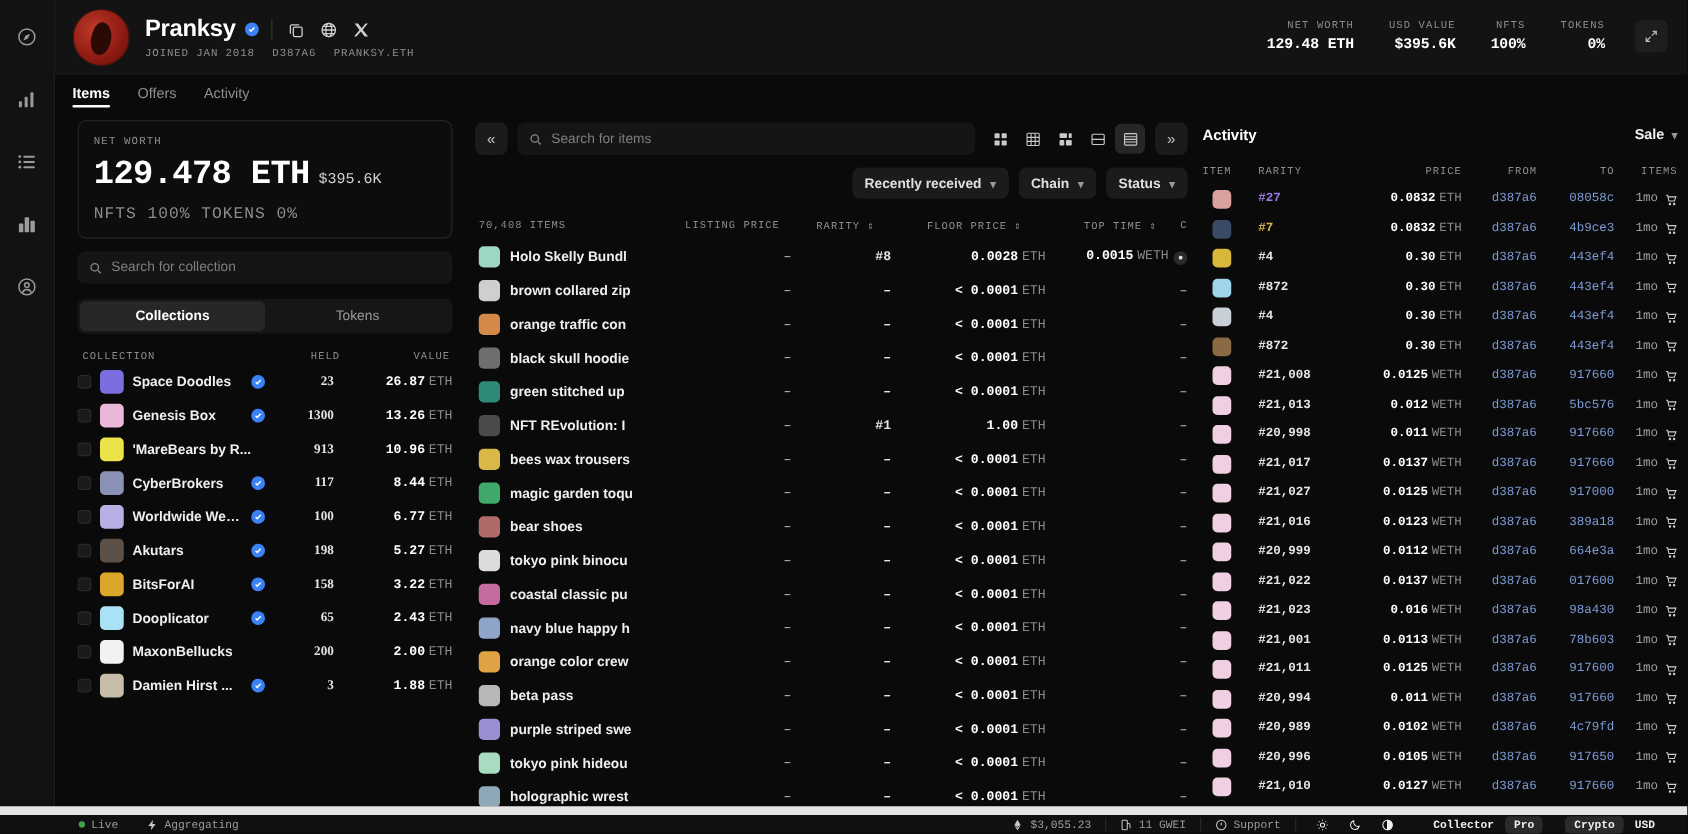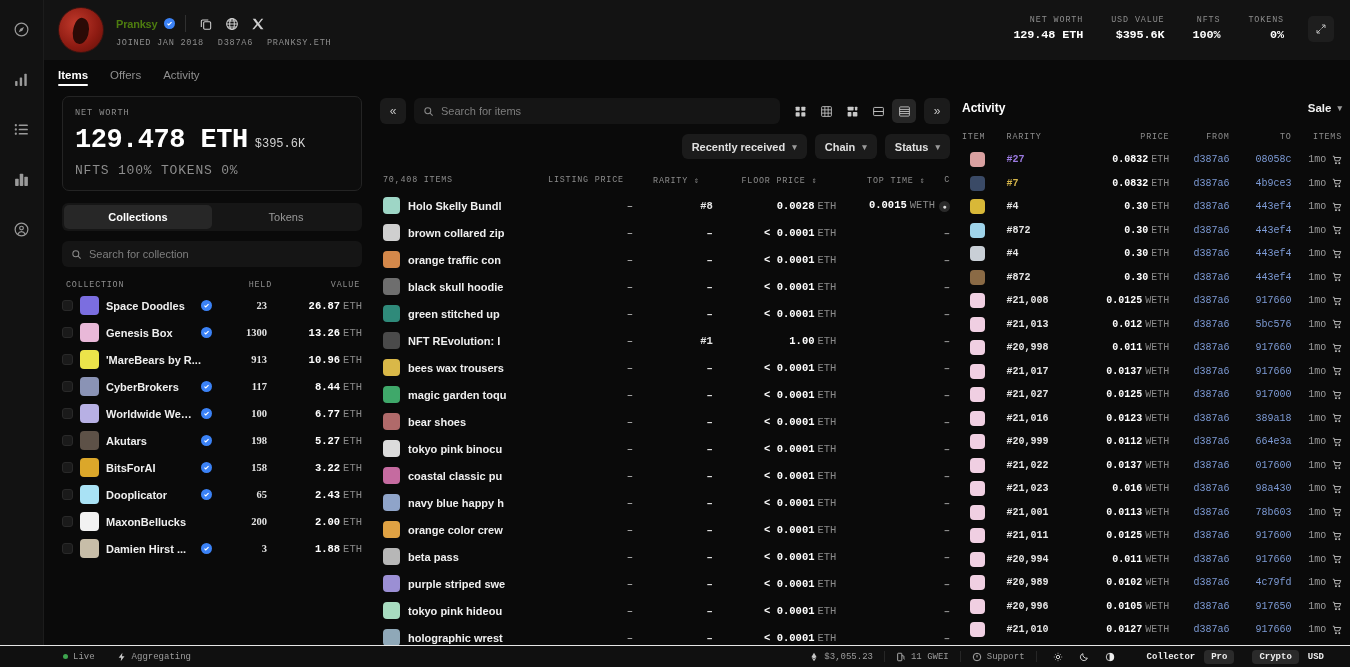--- a/index.html
+++ b/index.html
@@ -39,21 +39,21 @@
     width: 46px; height: 46px; border-radius: 50%;
     background: radial-gradient(circle at 38% 36%, #c0392b 0%, #8e1b12 58%, #5d0f08 100%);
     border: 1px solid #3a1410; flex: 0 0 46px; position: relative; overflow: hidden;
   }
   #avatar::after {
     content: ""; position: absolute; left: 14px; top: 10px; width: 16px; height: 26px;
     background: #2b0a06; border-radius: 40% 60% 45% 55%; transform: rotate(16deg);
   }
   #id-block { margin-left: 12px; }
   .name-row { display: flex; align-items: center; gap: 7px; height: 22px; }
-  #display-name { font-size: 11px; font-weight: 700; letter-spacing: -.2px; color: #4d7c0f; }
+  #display-name { font-size: 19px; font-weight: 700; letter-spacing: -.2px; color: #ffffff; }
   .verified {
     width: 11px; height: 11px; border-radius: 50%; background: #3b82f6;
     display: inline-flex; align-items: center; justify-content: center; flex: 0 0 11px;
   }
   .verified svg { width: 7px; height: 7px; }
   .vsep { width: 1px; height: 17px; background: #303030; margin: 0 3px; }
   .hicon { color: #cfcfcf; display: flex; align-items: center; justify-content: center; width: 19px; height: 19px; }
   .hicon svg { width: 14px; height: 14px; }
   .meta-row { display: flex; gap: 14px; margin-top: 3px; }
   .meta-row span { font-size: 8.6px; letter-spacing: .7px; color: #8d8d8d; font-family: "Liberation Mono", monospace; }
@@ -182,21 +182,21 @@
   .aprice { width: 96px; text-align: right; font-size: 10px; font-family: "Liberation Mono", monospace; font-weight: 700; color: #fff; }
   .aprice .u { color: #8a8a8a; font-weight: 400; margin-left: 3px; }
   .afrom { width: 62px; text-align: right; font-size: 10px; font-family: "Liberation Mono", monospace; color: #7d9bd6; }
   .ato { width: 64px; text-align: right; font-size: 10px; font-family: "Liberation Mono", monospace; color: #7d9bd6; }
   .atime { width: 36px; text-align: right; font-size: 10px; font-family: "Liberation Mono", monospace; color: #9c9c9c; }
   .acart { width: 16px; display: flex; justify-content: flex-end; color: #cfcfcf; padding-left: 4px; }
   .acart svg { width: 10px; height: 10px; }
 
   
   #footer {
-    height: 22px; flex: 0 0 22px; background: #101010; border-top: 1px solid #e5e5e5;
+    height: 22px; flex: 0 0 22px; background: #101010; border-top: 7px solid #e5e5e5;
     display: flex; align-items: center; padding: 0 10px 0 52px; gap: 0; font-size: 9px;
     font-family: "Liberation Mono", monospace; color: #9c9c9c; position: absolute; bottom: 0; left: 0; right: 0;
   }
   .f-item { display: flex; align-items: center; gap: 5px; padding: 0 11px; }
   .f-dot { width: 5px; height: 5px; border-radius: 50%; background: #3ea44f; }
   .f-sep { width: 1px; height: 11px; background: #262626; }
   .f-right { margin-left: auto; display: flex; align-items: center; }
   .f-ico { display: flex; align-items: center; color: #c6c6c6; }
   .f-ico svg { width: 10px; height: 10px; }
   .pill { padding: 2px 7px; border-radius: 4px; font-weight: 700; color: #eee; }
@@ -323,31 +323,31 @@
       <div id="left">
         <div id="networth-card">
           <div class="nw-label">NET WORTH</div>
           <div class="nw-main">
             <span class="nw-eth">129.478 ETH</span>
             <span class="nw-usd">$395.6K</span>
           </div>
           <div class="nw-sub">NFTS 100%   TOKENS 0%</div>
         </div>
 
-        <div id="seg">
-          <div class="seg-btn active">Collections</div>
-          <div class="seg-btn">Tokens</div>
-        </div>
-
         <div id="coll-search">
           <svg viewBox="0 0 24 24" fill="none" stroke="currentColor" stroke-width="2.2">
               <circle cx="10.5" cy="10.5" r="6.5"></circle>
               <path d="M15.5 15.5L21 21"></path>
             </svg>
           <span class="ph">Search for collection</span>
+        </div>
+
+        <div id="seg">
+          <div class="seg-btn active">Collections</div>
+          <div class="seg-btn">Tokens</div>
         </div>
 
         <div class="coll-head">
           <span class="ch-name">COLLECTION</span>
           <span class="ch-held">HELD</span>
           <span class="ch-val">VALUE</span>
         </div>
 
         <div id="coll-list">
             <div class="coll-row">

